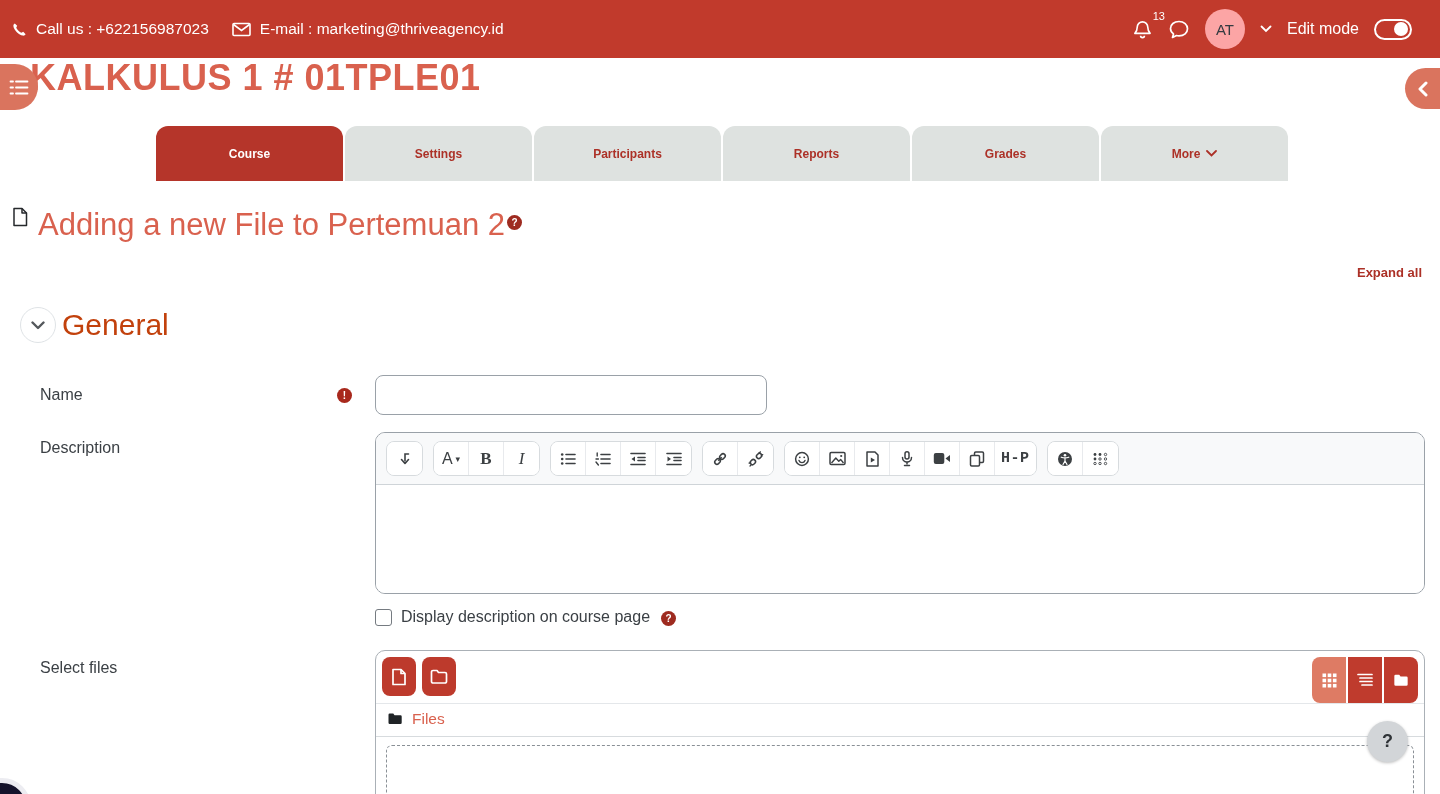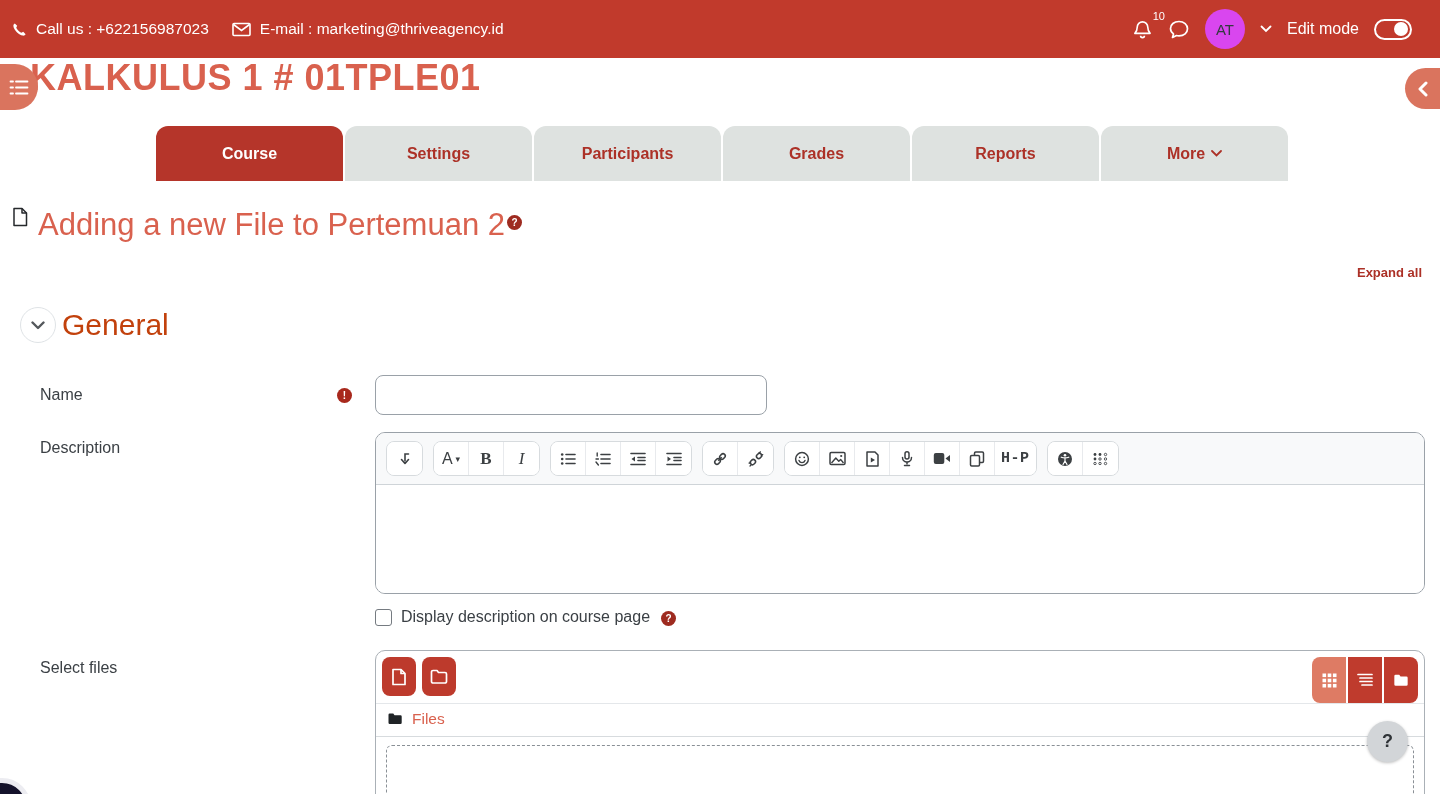--- a/index.html
+++ b/index.html
@@ -7,34 +7,34 @@
   body { font-family:"Liberation Sans", sans-serif; }
   .viewport { position:relative; width:1440px; height:794px; background:#fff; overflow:hidden; }
 
   
   .topbar { height:58px; background:#c13a2c; display:flex; align-items:center; padding:0 28px 0 12px; color:#fff; }
   .topbar-left { display:flex; align-items:center; gap:9px; font-size:15.5px; }
   .topbar-left .sep { width:5px; }
   .topbar-right { margin-left:auto; display:flex; align-items:center; gap:15px; }
   .icon-btn { position:relative; display:flex; align-items:center; justify-content:center; cursor:pointer; }
   .badge { position:absolute; top:-9px; right:-12px; font-size:11px; color:#fff; }
-  .avatar { width:40px; height:40px; border-radius:50%; background:#d946ef; color:#343a40; font-size:15px; display:flex; align-items:center; justify-content:center; }
+  .avatar { width:40px; height:40px; border-radius:50%; background:#fca5a5; color:#343a40; font-size:15px; display:flex; align-items:center; justify-content:center; }
   .editmode-label { font-size:16px; }
   .toggle { width:38px; height:21px; border:2px solid #fff; border-radius:12px; position:relative; cursor:pointer; }
   .toggle .knob { position:absolute; right:2px; top:1.5px; width:14px; height:14px; background:#fff; border-radius:50%; }
 
   
   .masthead { position:relative; }
   .drawer-left { position:absolute; left:0; top:6px; width:38px; height:46px; background:#da745e; border-radius:0 24px 24px 0; display:flex; align-items:center; justify-content:center; cursor:pointer; }
   .drawer-right { position:absolute; right:0; top:10px; width:35px; height:41px; background:#da745e; border-radius:22px 0 0 22px; display:flex; align-items:center; justify-content:center; cursor:pointer; }
   .course-title { margin-left:30px; font-size:36px; font-weight:bold; color:#d9614e; letter-spacing:.5px; line-height:40px; }
 
   
   .tabs { display:flex; margin:28px 0 0 156px; gap:2px; }
-  .tab { width:187px; height:55px; background:#dee2e0; border-radius:12px 12px 0 0; display:flex; align-items:center; justify-content:center; gap:6px; color:#ac3127; font-size:16px; font-weight:bold; cursor:pointer; }
+  .tab { width:187px; height:55px; background:#dee2e0; border-radius:12px 12px 0 0; display:flex; align-items:center; justify-content:center; gap:6px; color:#ac3127; font-size:12px; font-weight:bold; cursor:pointer; }
   .tab.active { background:#b5352a; color:#fff; }
 
   
   .activity-header { display:flex; align-items:flex-start; margin:26px 0 0 12px; }
   .activity-title { margin-left:10px; font-size:31px; font-weight:400; color:#d9614e; }
   .help-badge { display:inline-flex; align-items:center; justify-content:center; width:15px; height:15px; border-radius:50%; background:#9e2b20; color:#fff; font-size:10px; font-weight:bold; margin-left:2px; margin-top:8px; cursor:pointer; }
   .expand-row { text-align:right; margin:20px 18px 0 0; }
   .expand-all { font-size:13px; font-weight:bold; color:#ac3127; text-decoration:none; cursor:pointer; }
 
   
@@ -113,21 +113,21 @@
           </svg>
       </span>
       <span>E-mail : marketing@thriveagency.id</span>
     </div>
     <div class="topbar-right">
       <span class="icon-btn">
         <svg width="21" height="21" viewBox="0 0 22 22">
             <path d="M11 3 a5.5 5.5 0 0 0 -5.5 5.5 c0 4 -1.5 5.5 -2.5 6.5 h16 c-1 -1 -2.5 -2.5 -2.5 -6.5 A5.5 5.5 0 0 0 11 3 Z" fill="none" stroke="#fff" stroke-width="1.7" stroke-linejoin="round"></path>
             <path d="M9 17.5 a2 2 0 0 0 4 0" fill="none" stroke="#fff" stroke-width="1.7"></path>
           </svg>
-        <span class="badge">10</span>
+        <span class="badge">13</span>
       </span>
       <span class="icon-btn">
         <svg width="22" height="21" viewBox="0 0 22 21">
             <path d="M11 2.5 c-5 0 -8.5 3 -8.5 7 c0 2.2 1.1 4.1 3 5.4 L4.5 18.5 l4 -2 c0.8 0.2 1.6 0.3 2.5 0.3 c5 0 8.5 -3 8.5 -7 s-3.5 -7.3 -8.5 -7.3 Z" fill="none" stroke="#fff" stroke-width="1.7" stroke-linejoin="round"></path>
           </svg>
       </span>
       <span class="avatar">AT</span>
       <span class="icon-btn">
         <svg width="12" height="8" viewBox="0 0 12 8">
             <path d="M1.5 1.5 L6 6 L10.5 1.5" fill="none" stroke="#fff" stroke-width="1.8" stroke-linecap="round"></path>
@@ -169,24 +169,24 @@
     <div class="tab active">
         <span>Course</span>
       </div>
     <div class="tab">
         <span>Settings</span>
       </div>
     <div class="tab">
         <span>Participants</span>
       </div>
     <div class="tab">
+        <span>Reports</span>
+      </div>
+    <div class="tab">
         <span>Grades</span>
-      </div>
-    <div class="tab">
-        <span>Reports</span>
       </div>
     <div class="tab">
       <span>More</span>
       <span>
         <svg width="11" height="7" viewBox="0 0 11 7">
             <path d="M1 1 L5.5 5.5 L10 1" fill="none" stroke="#ac3127" stroke-width="1.8" stroke-linecap="round"></path>
           </svg>
       </span>
     </div>
   </nav>

